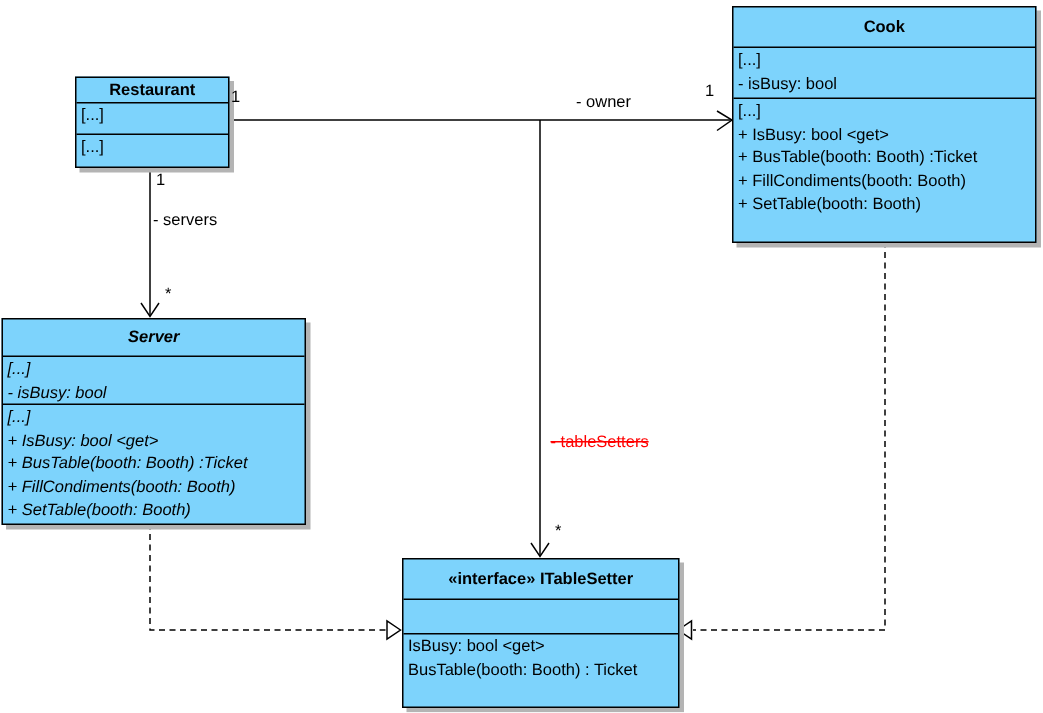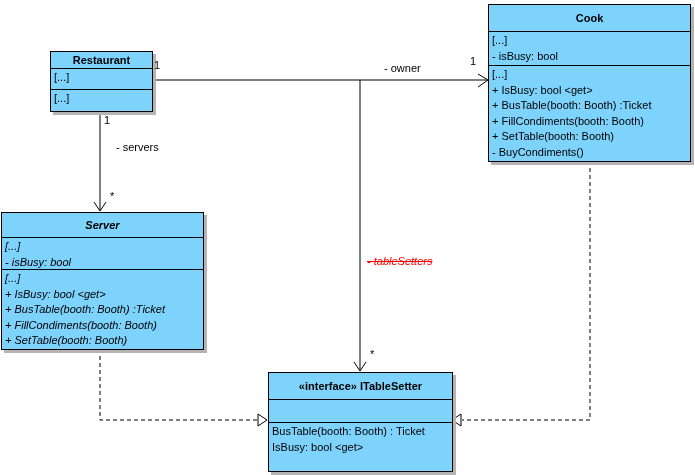--- a/index.html
+++ b/index.html
@@ -14,21 +14,21 @@
   }
   .uml-title{
     font-weight:bold;text-align:center;border-bottom:1px solid #000;
     overflow:hidden;white-space:nowrap;
   }
   .uml-comp{border-bottom:1px solid #000;padding:1px 3px 0 3px;overflow:hidden;}
   .uml-comp.last{border-bottom:none;}
   .m{line-height:15.5px;white-space:nowrap;}
   .label{position:absolute;white-space:nowrap;line-height:13px;}
   .mult{position:absolute;white-space:nowrap;line-height:13px;}
-  .removed{color:#ff0000;font-style:italic;text-decoration:line-through;}
+  .removed{color:#ff0000;text-decoration:line-through;margin-top:34px;}
 </style>
 </head>
 <body>
 
 <div id="canvas">
 
   <svg id="wires" viewBox="0 0 695 475" xmlns="http://www.w3.org/2000/svg">
 
     <line x1="151" y1="80" x2="487" y2="80" stroke="#000" stroke-width="1"></line>
     <polyline points="478,74 488,80 478,87" fill="none" stroke="#000" stroke-width="1"></polyline>
@@ -61,21 +61,20 @@
     <div class="uml-comp" style="height:32px;">
       <div class="m">[...]</div>
       <div class="m">- isBusy: bool</div>
     </div>
     <div class="uml-comp last" style="height:93px;">
       <div class="m">[...]</div>
       <div class="m">+ IsBusy: bool &lt;get&gt;</div>
       <div class="m">+ BusTable(booth: Booth) :Ticket</div>
       <div class="m">+ FillCondiments(booth: Booth)</div>
       <div class="m">+ SetTable(booth: Booth)</div>
-      <div class="m">- BuyCondiments()</div>
     </div>
   </div>
 
   <div class="uml-box" style="left:1px;top:212px;width:201px;height:136px;font-style:italic;">
     <div class="uml-title" style="height:24px;line-height:24px;">Server</div>
     <div class="uml-comp" style="height:30px;">
       <div class="m">[...]</div>
       <div class="m">- isBusy: bool</div>
     </div>
     <div class="uml-comp last" style="height:77px;">
@@ -84,29 +83,29 @@
       <div class="m">+ BusTable(booth: Booth) :Ticket</div>
       <div class="m">+ FillCondiments(booth: Booth)</div>
       <div class="m">+ SetTable(booth: Booth)</div>
     </div>
   </div>
 
   <div class="uml-box" style="left:268px;top:372px;width:183px;height:98px;">
     <div class="uml-title" style="height:26px;line-height:26px;">«interface» ITableSetter</div>
     <div class="uml-comp" style="height:21px;"></div>
     <div class="uml-comp last" style="height:46px;">
+      <div class="m">IsBusy: bool &lt;get&gt;</div>
       <div class="m">BusTable(booth: Booth) : Ticket</div>
-      <div class="m">IsBusy: bool &lt;get&gt;</div>
     </div>
   </div>
 
   <div class="mult" style="left:154px;top:59px;">1</div>
   <div class="label" style="left:384px;top:62px;">- owner</div>
   <div class="mult" style="left:470px;top:55px;">1</div>
 
   <div class="mult" style="left:104px;top:114px;">1</div>
-  <div class="label" style="left:116px;top:141px;">- servers</div>
+  <div class="label" style="left:102px;top:141px;">- servers</div>
   <div class="mult" style="left:110px;top:190px;">*</div>
 
   <div class="label removed" style="left:367px;top:255px;">- tableSetters</div>
   <div class="mult" style="left:370px;top:348px;">*</div>
 
 </div>
 
 </body></html>

